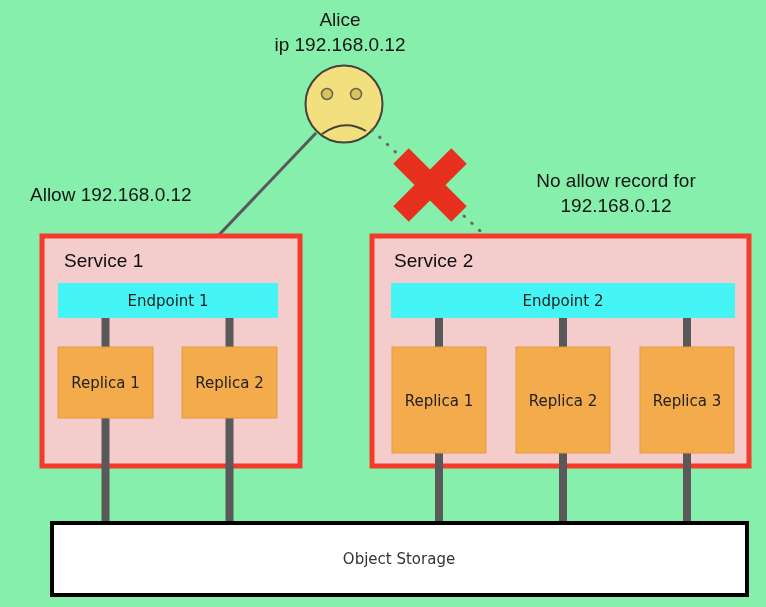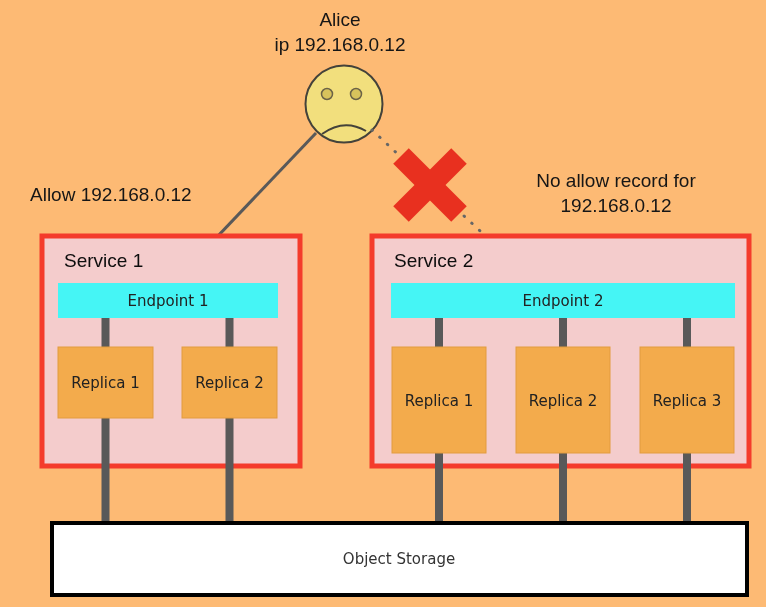--- a/index.html
+++ b/index.html
@@ -1,19 +1,19 @@
 <!DOCTYPE html>
 <html><head>
 <meta charset="utf-8">
 <style>
   html,body{margin:0;padding:0;background:#ffffff;}
   .canvas{
     position:relative;
     width:766px;height:607px;
-    background:#fdba74;
+    background:#86efac;
     font-family:"Liberation Sans", sans-serif;
     overflow:hidden;
   }
   svg{display:block;}
   text{user-select:none;}
   .t-head{font-family:"Liberation Sans",sans-serif;font-size:19px;fill:#161616;}
   .t-service{font-family:"Liberation Sans",sans-serif;font-size:19px;fill:#0d0d0d;}
   .t-node{font-family:"DejaVu Sans",sans-serif;font-size:15px;fill:#222222;}
   .t-storage{font-family:"DejaVu Sans",sans-serif;font-size:15px;fill:#333333;}
 </style>

